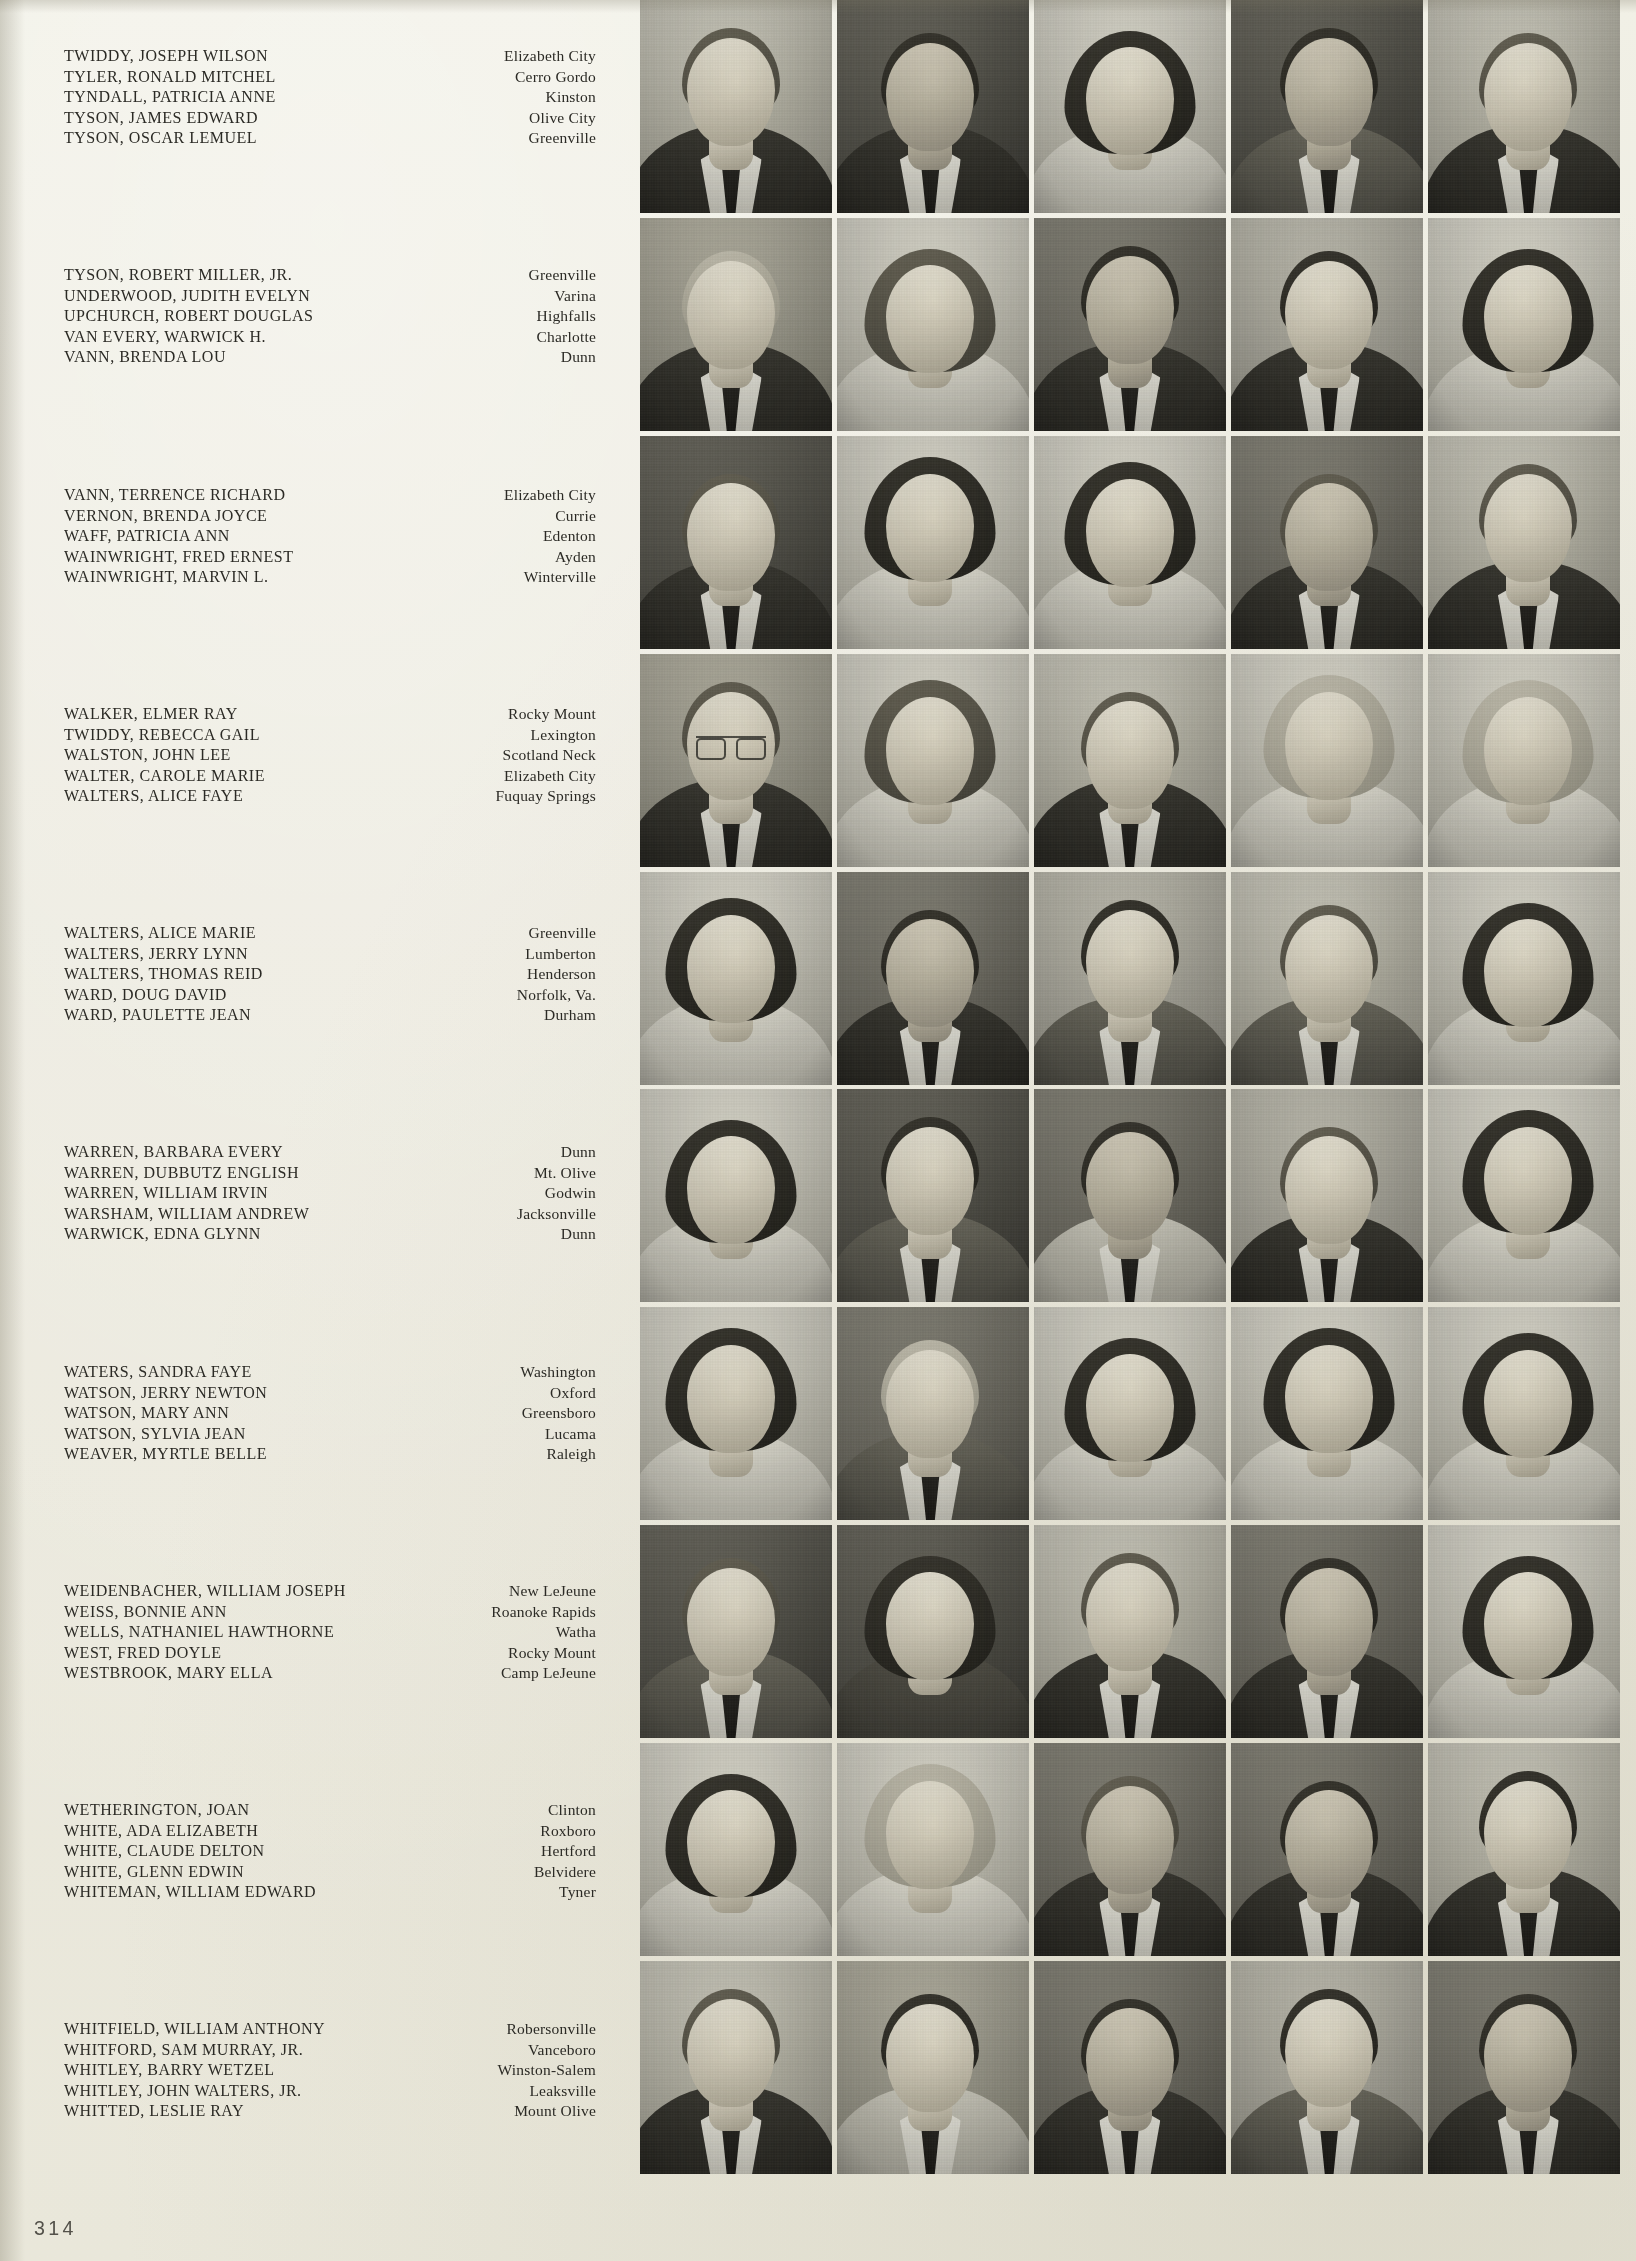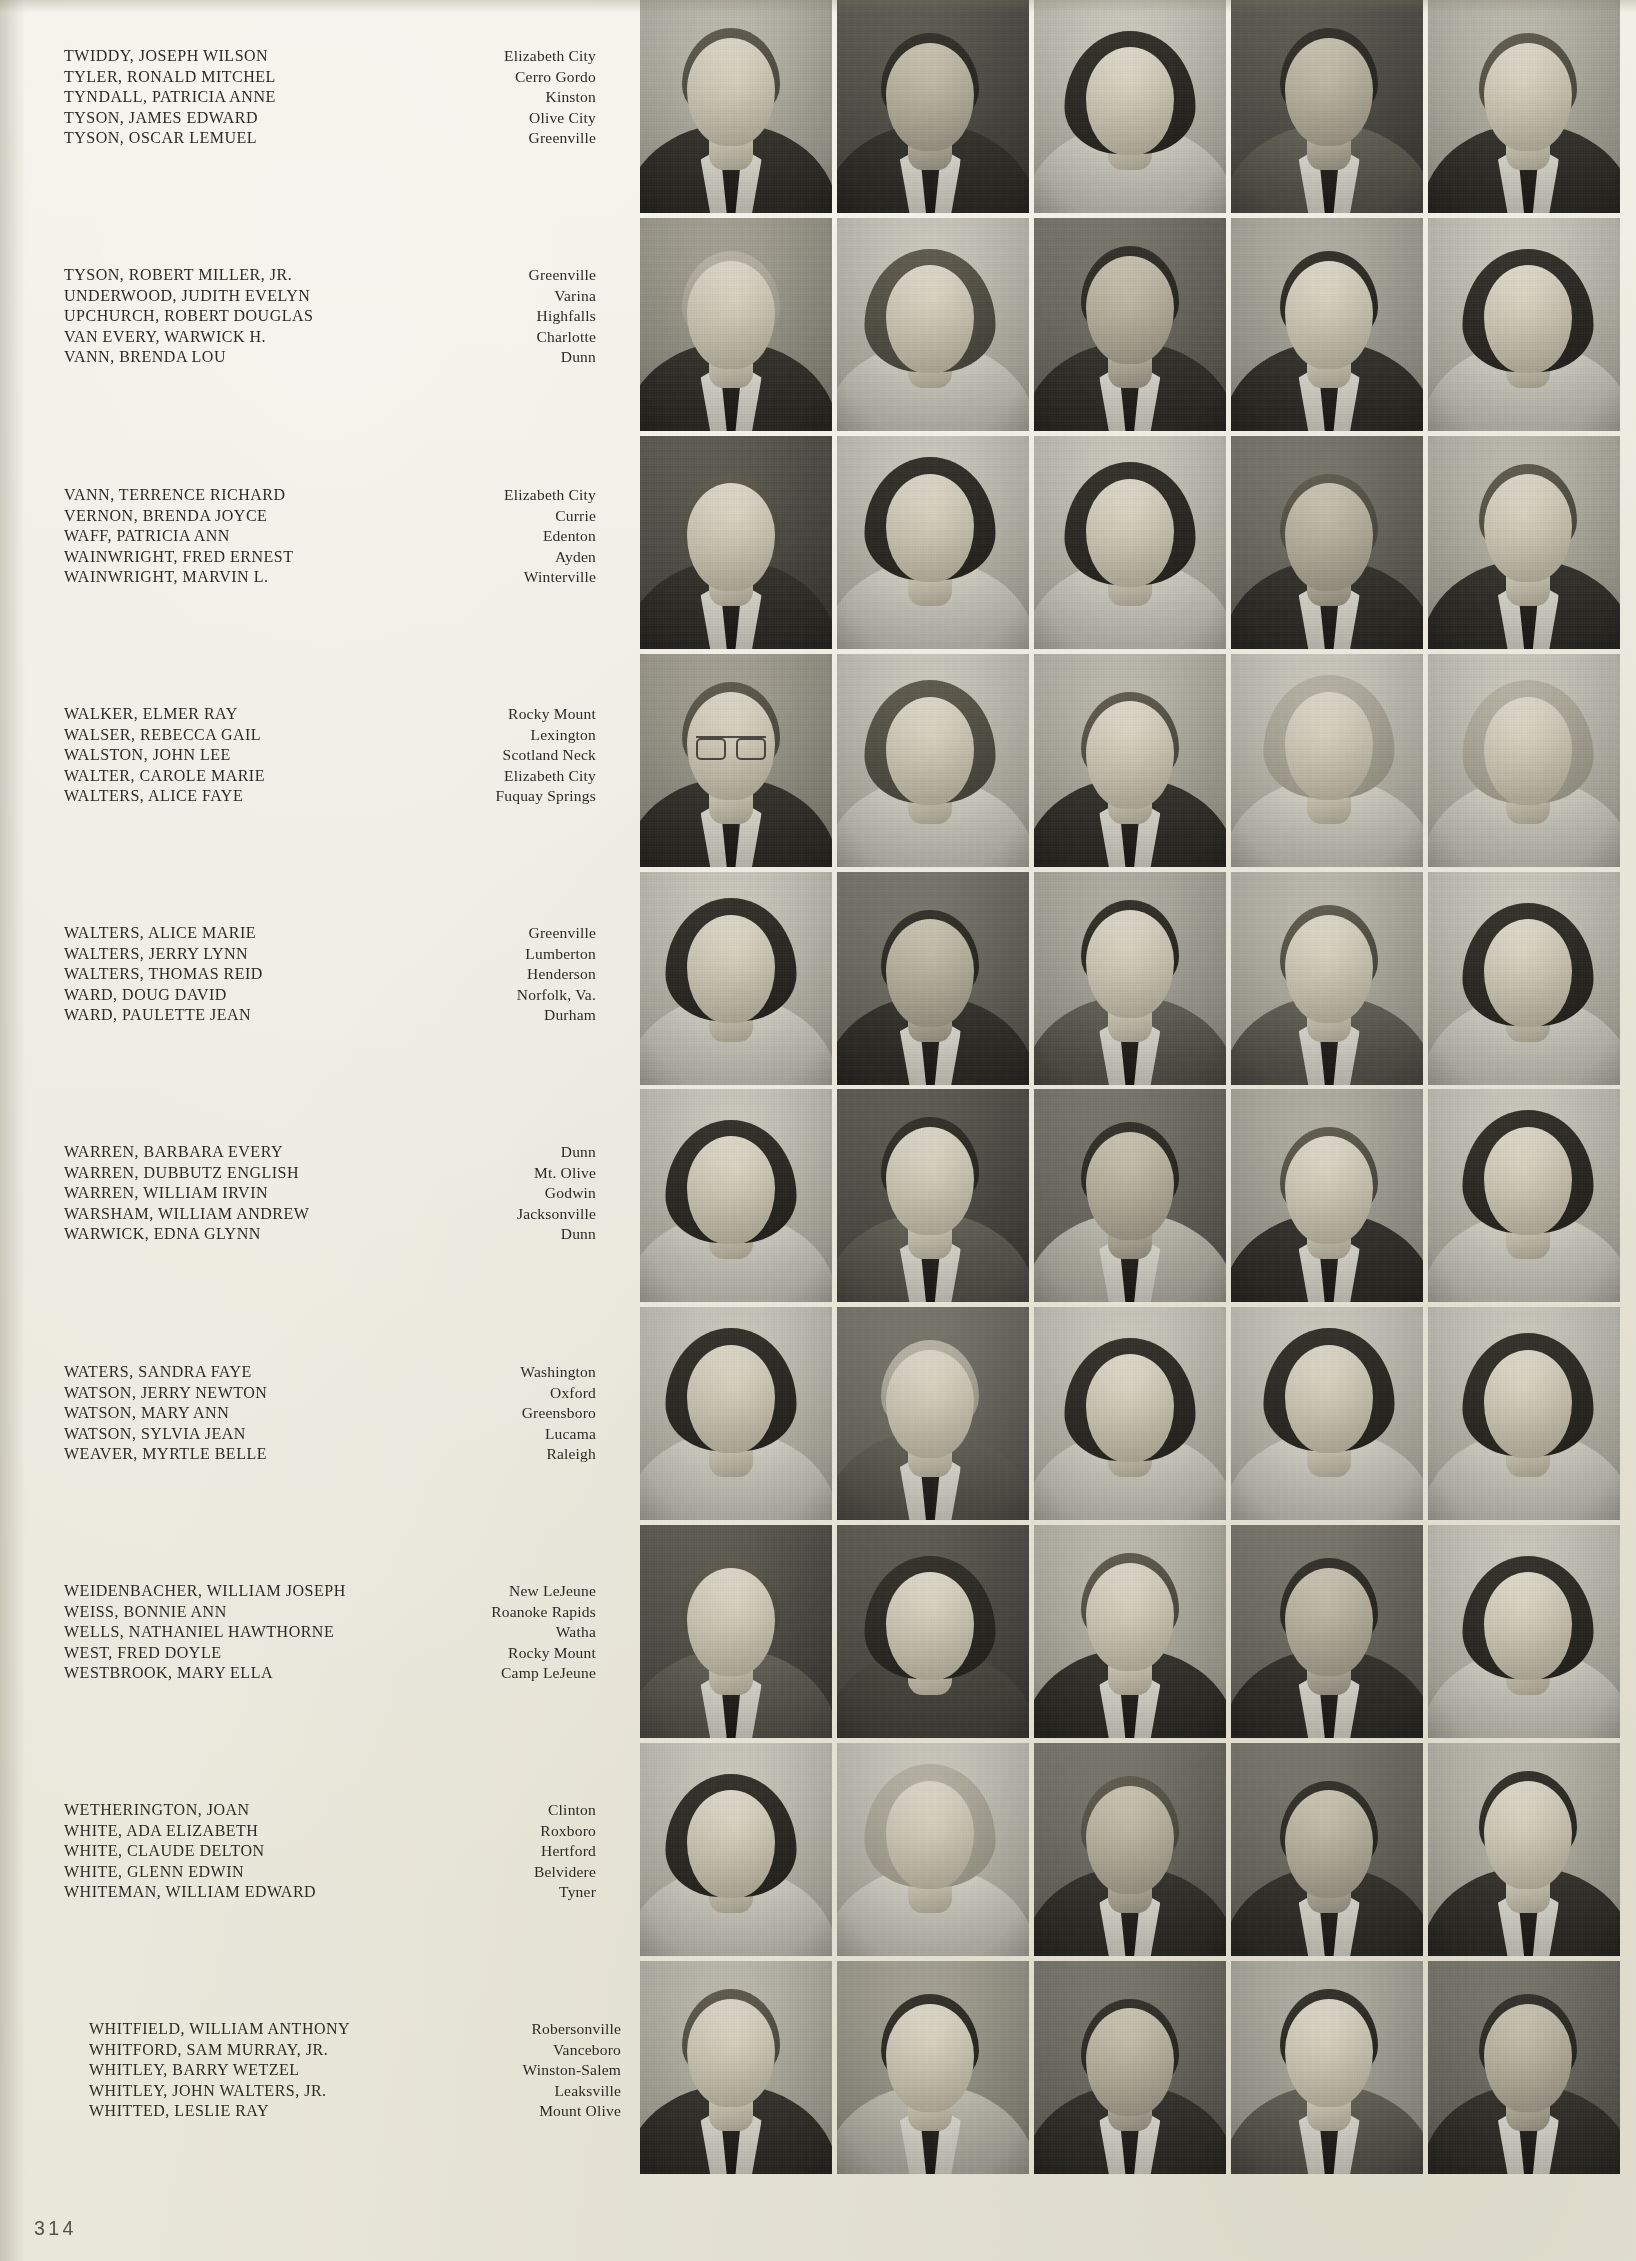--- a/index.html
+++ b/index.html
@@ -293,21 +293,21 @@
           <span class="nm">WAINWRIGHT, MARVIN L.</span>
           <span class="tn">Winterville</span>
         </div>
       </div>
       <div class="name-block" style="position: absolute; top: 658px; left: 0px; width: 532px;">
         <div class="name-row">
           <span class="nm">WALKER, ELMER RAY</span>
           <span class="tn">Rocky Mount</span>
         </div>
         <div class="name-row">
-          <span class="nm">WALSER, REBECCA GAIL</span>
+          <span class="nm">TWIDDY, REBECCA GAIL</span>
           <span class="tn">Lexington</span>
         </div>
         <div class="name-row">
           <span class="nm">WALSTON, JOHN LEE</span>
           <span class="tn">Scotland Neck</span>
         </div>
         <div class="name-row">
           <span class="nm">WALTER, CAROLE MARIE</span>
           <span class="tn">Elizabeth City</span>
         </div>
@@ -419,21 +419,21 @@
         </div>
         <div class="name-row">
           <span class="nm">WHITE, GLENN EDWIN</span>
           <span class="tn">Belvidere</span>
         </div>
         <div class="name-row">
           <span class="nm">WHITEMAN, WILLIAM EDWARD</span>
           <span class="tn">Tyner</span>
         </div>
       </div>
-      <div class="name-block" style="position: absolute; top: 1973px; left: 0px; width: 532px; margin-left: 25px;">
+      <div class="name-block" style="position: absolute; top: 1973px; left: 0px; width: 532px;">
         <div class="name-row">
           <span class="nm">WHITFIELD, WILLIAM ANTHONY</span>
           <span class="tn">Robersonville</span>
         </div>
         <div class="name-row">
           <span class="nm">WHITFORD, SAM MURRAY, JR.</span>
           <span class="tn">Vanceboro</span>
         </div>
         <div class="name-row">
           <span class="nm">WHITLEY, BARRY WETZEL</span>

